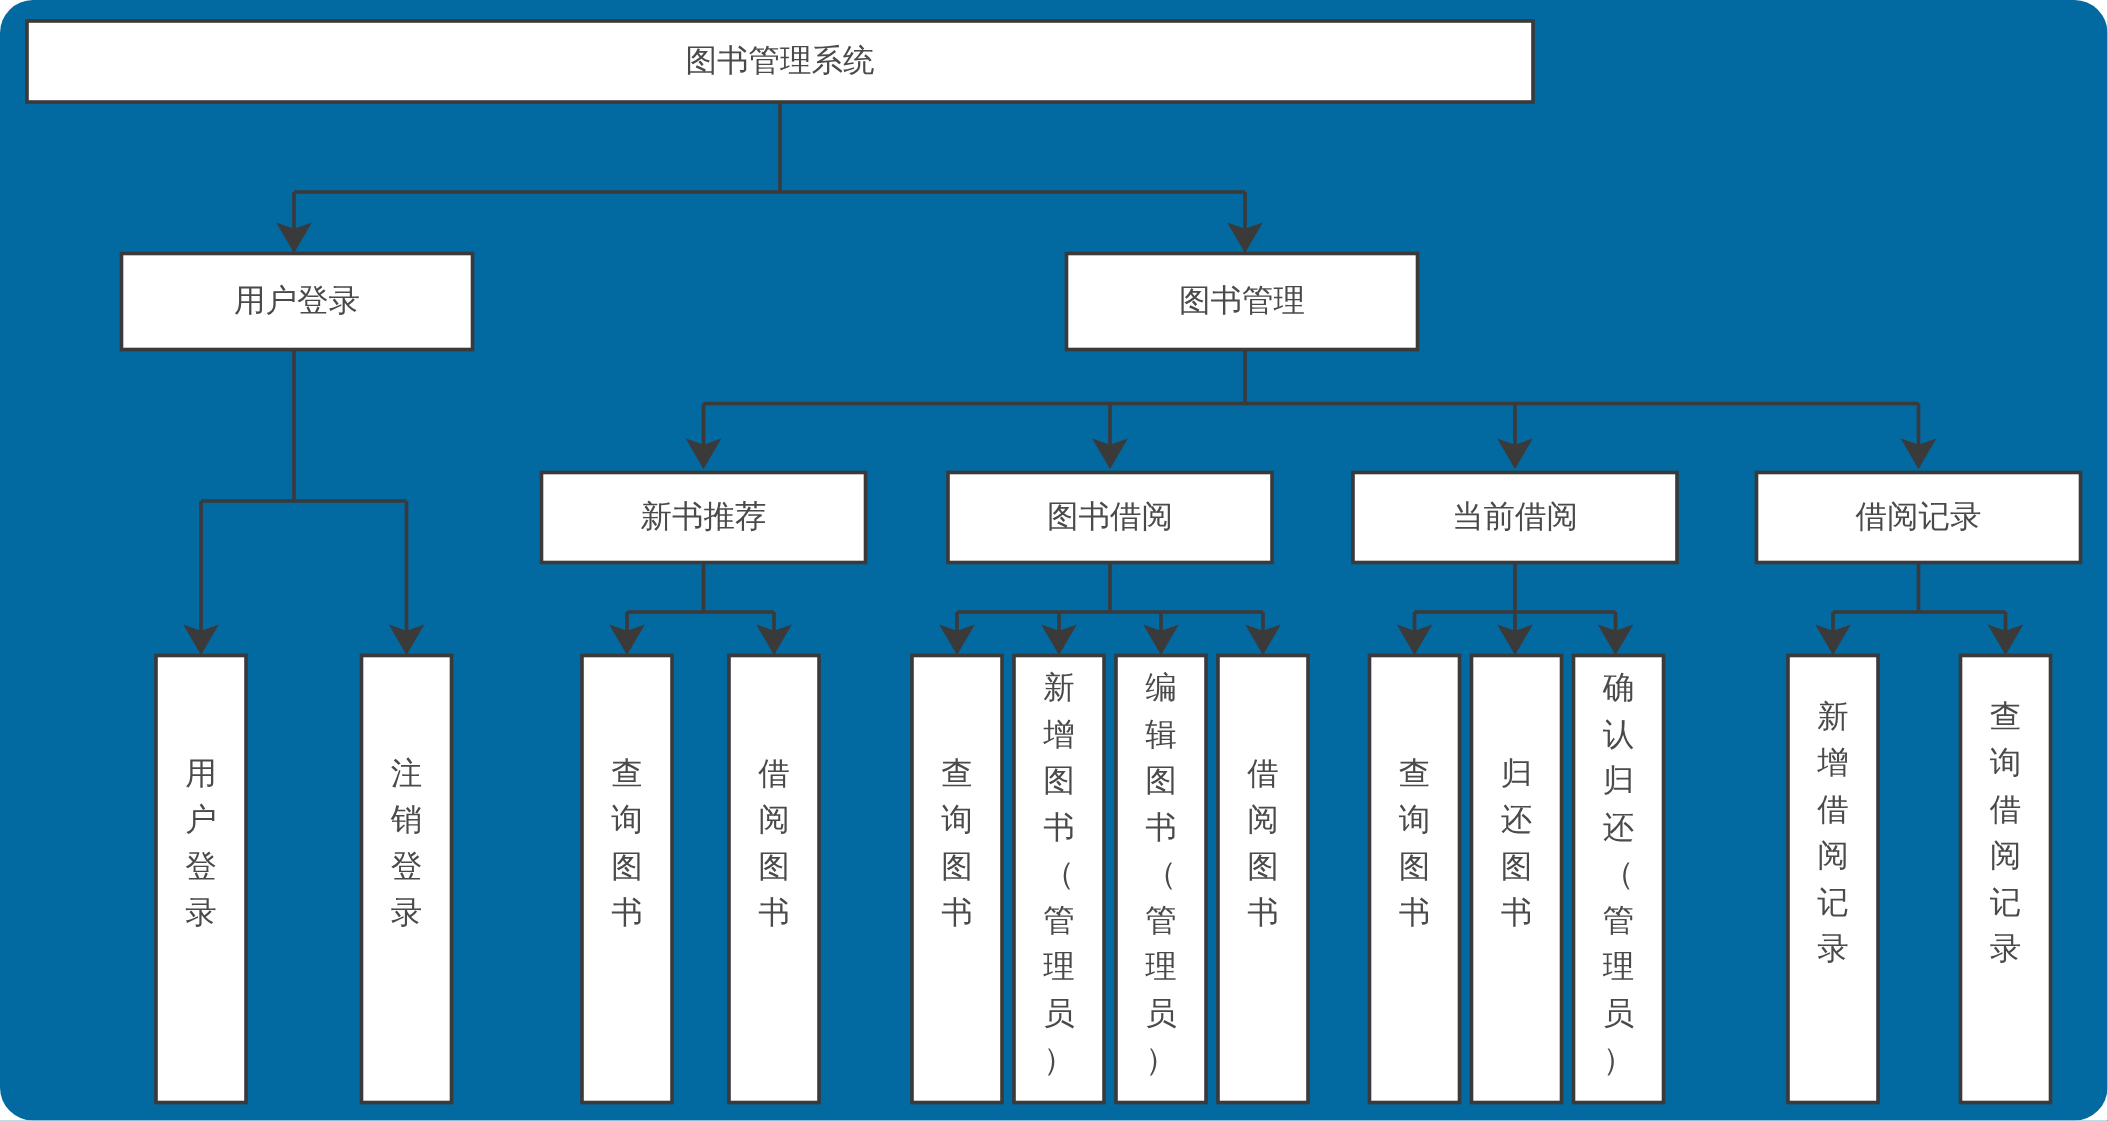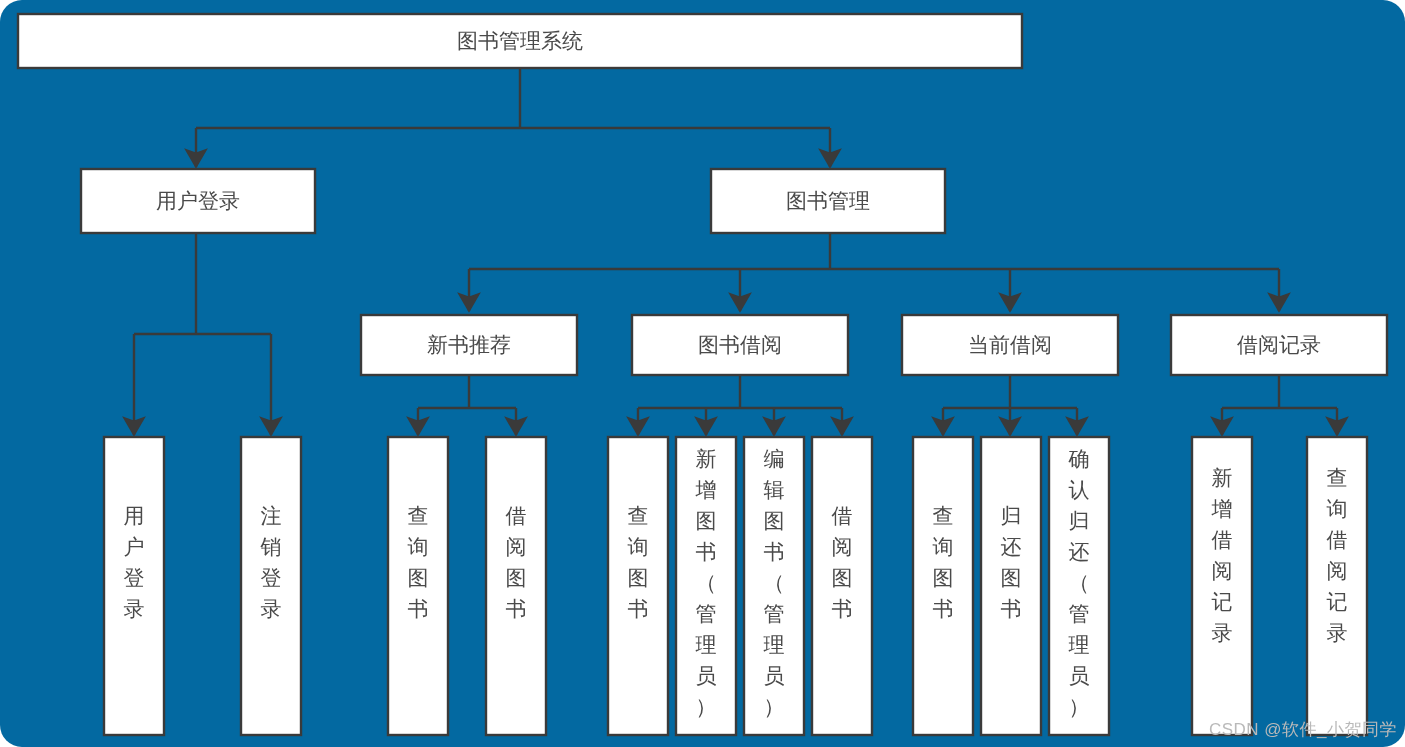--- a/index.html
+++ b/index.html
@@ -201,14 +201,13 @@
       <rect class="node-rect" x="1192" y="437" width="60" height="298"></rect>
       <text class="node-label-vert vtext" x="1222" y="479"><tspan x="1222" y="479" dominant-baseline="middle">新</tspan><tspan x="1222" y="510" dominant-baseline="middle">增</tspan><tspan x="1222" y="541" dominant-baseline="middle">借</tspan><tspan x="1222" y="572" dominant-baseline="middle">阅</tspan><tspan x="1222" y="603" dominant-baseline="middle">记</tspan><tspan x="1222" y="634" dominant-baseline="middle">录</tspan></text>
     </g>
     <g>
       <rect class="node-rect" x="1307" y="437" width="60" height="298"></rect>
       <text class="node-label-vert vtext" x="1337" y="479"><tspan x="1337" y="479" dominant-baseline="middle">查</tspan><tspan x="1337" y="510" dominant-baseline="middle">询</tspan><tspan x="1337" y="541" dominant-baseline="middle">借</tspan><tspan x="1337" y="572" dominant-baseline="middle">阅</tspan><tspan x="1337" y="603" dominant-baseline="middle">记</tspan><tspan x="1337" y="634" dominant-baseline="middle">录</tspan></text>
     </g>
 
   </svg>
 
-  <div class="watermark">CSDN @软件_小贺同学</div>
 </div>
 
 </body></html>

